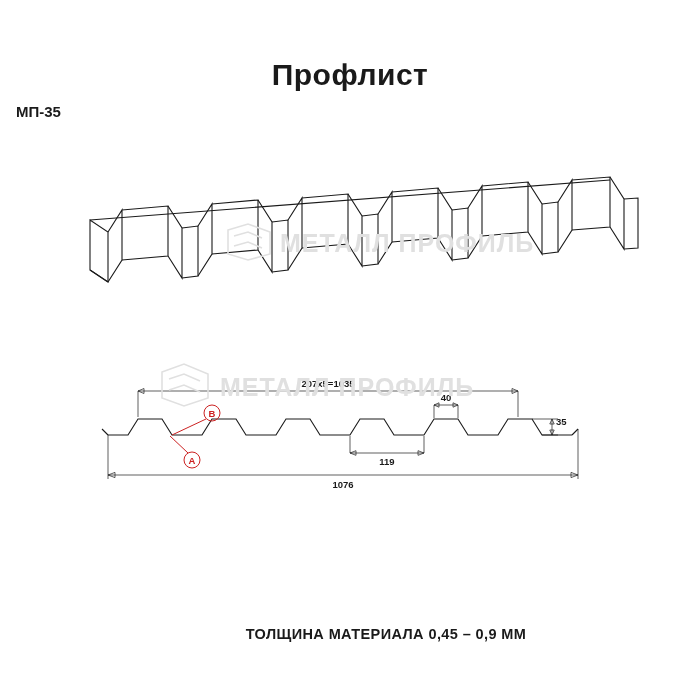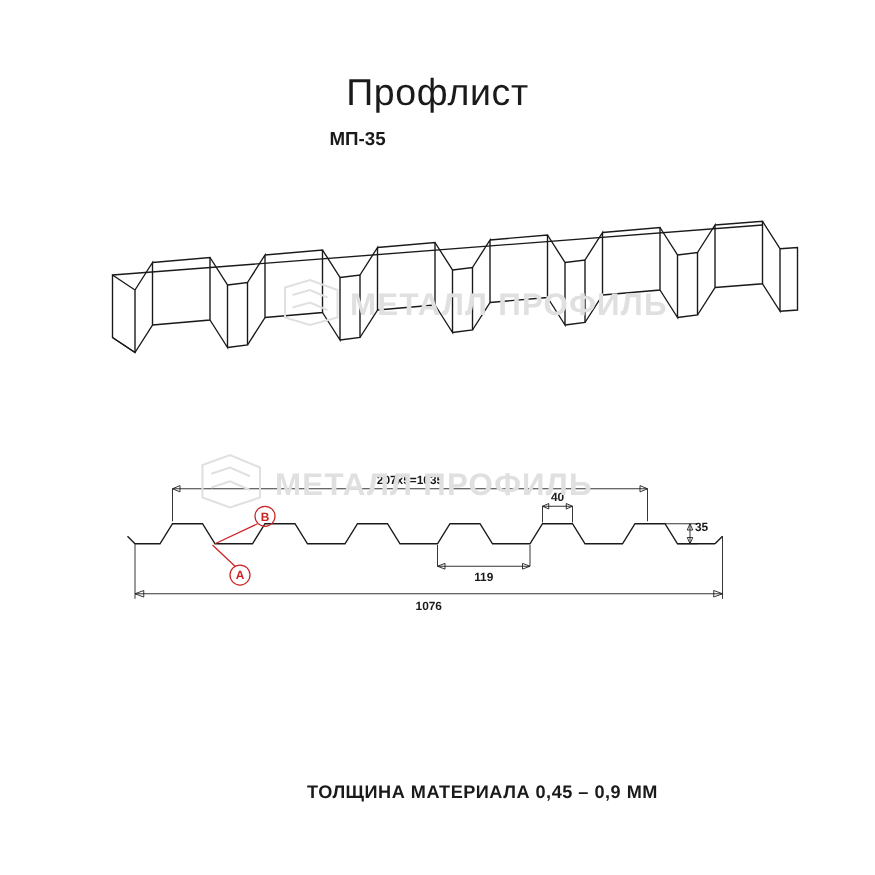--- a/index.html
+++ b/index.html
@@ -20,30 +20,30 @@
     width: 700px;
     height: 700px;
   }
   .title {
     position: absolute;
     top: 58px;
     left: 0;
     width: 700px;
     text-align: center;
     font-size: 30px;
-    font-weight: normal;
+    font-weight: bold;
     letter-spacing: 0.5px;
     color: #1a1a1a;
   }
   .subtitle {
     position: absolute;
     top: 103px;
-    left: 4px;
+    left: 16px;
     width: 564px;
-    text-align: center;
+    text-align: left;
     font-size: 15px;
     font-weight: bold;
     color: #1a1a1a;
   }
   .iso-wrap {
     position: absolute;
     top: 160px;
     left: 50px;
     width: 600px;
     height: 160px;

